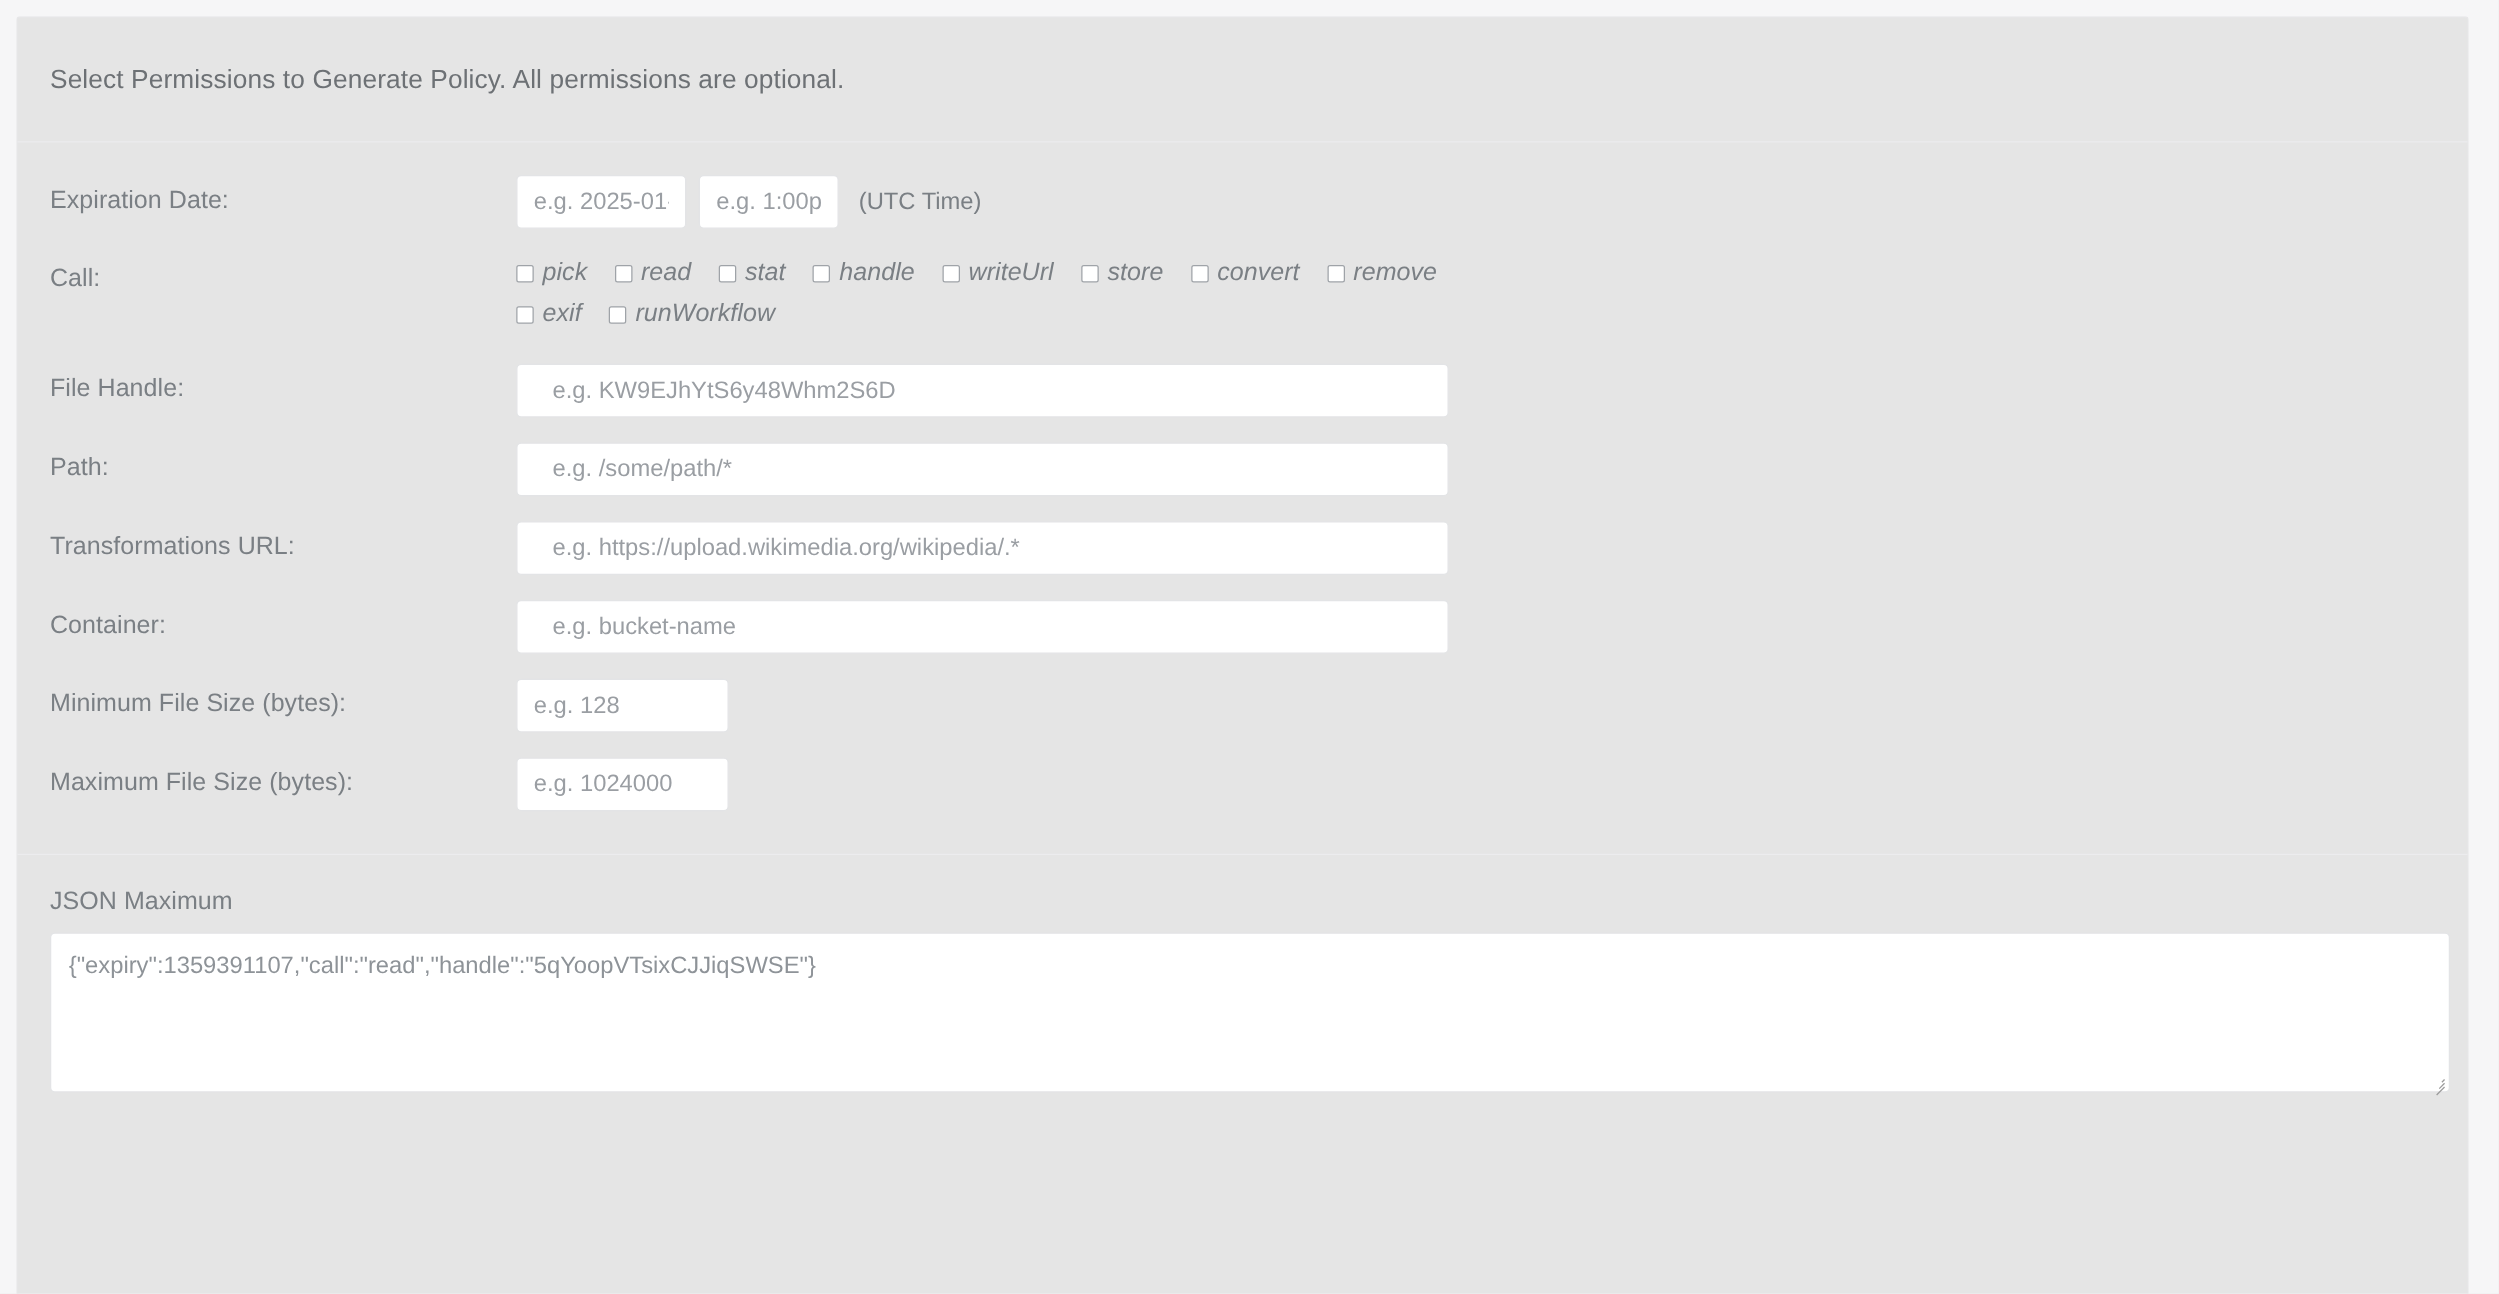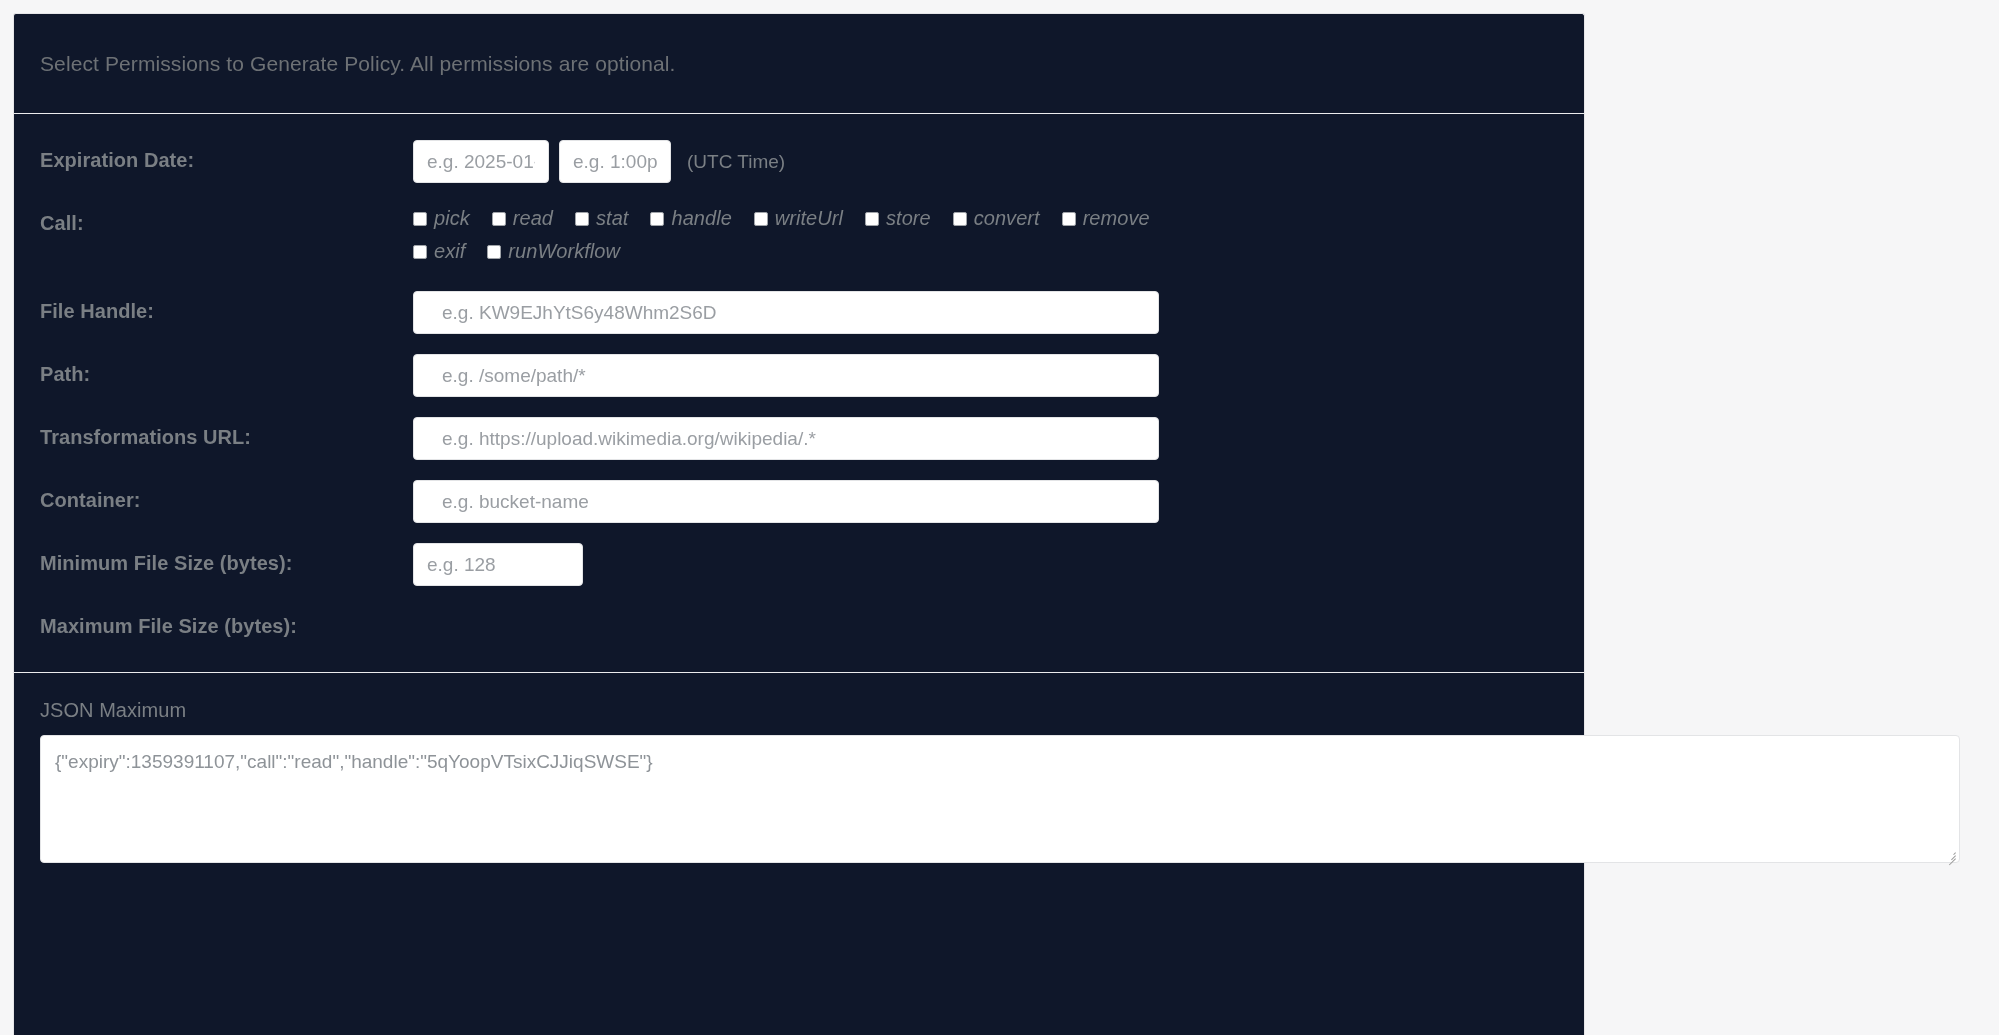--- a/index.html
+++ b/index.html
@@ -18,25 +18,25 @@
   .page {
     position: relative;
     width: 1999px;
     height: 1035px;
     box-sizing: border-box;
     padding: 13px 12px 0 13px;
   }
 
   .card {
     position: relative;
-    background: #0f172a;
+    background: #e5e5e5;
     border: 1px solid #e6e6e8;
     border-bottom: none;
     border-radius: 3px 3px 0 0;
-    width: 1572px;
+    width: 1962px;
     min-height: 1022px;
     box-sizing: border-box;
   }
 
   
   .card-header {
     height: 100px;
     display: flex;
     align-items: center;
     padding: 0 26px;
@@ -64,21 +64,21 @@
   }
   .form-row:last-child { margin-bottom: 4px; }
 
   .form-label {
     width: 373px;
     flex: 0 0 373px;
     font-size: 20px;
     color: #7a7f84;
     padding-top: 9px;
     letter-spacing: 0.05px;
-    font-weight: 700;
+    font-weight: 400;
   }
 
   .form-control {
     flex: 1 1 auto;
     display: flex;
     align-items: center;
     flex-wrap: wrap;
   }
 
   
@@ -290,20 +290,23 @@
 
       <div class="form-row">
         <div class="form-label">Minimum File Size (bytes):</div>
         <div class="form-control">
           <input class="tinput small" type="text" placeholder="e.g. 128" style="">
         </div>
       </div>
 
       <div class="form-row">
         <div class="form-label">Maximum File Size (bytes):</div>
+        <div class="form-control">
+          <input class="tinput small" type="text" placeholder="e.g. 1024000" style="">
+        </div>
       </div>
 
     </div>
 
     <div class="json-section">
       <div class="json-title">JSON Maximum</div>
       <div class="json-area-wrap">
         <textarea class="json-area" style="">{"expiry":1359391107,"call":"read","handle":"5qYoopVTsixCJJiqSWSE"}</textarea>
         <span class="resize-grip">
           <i></i>

